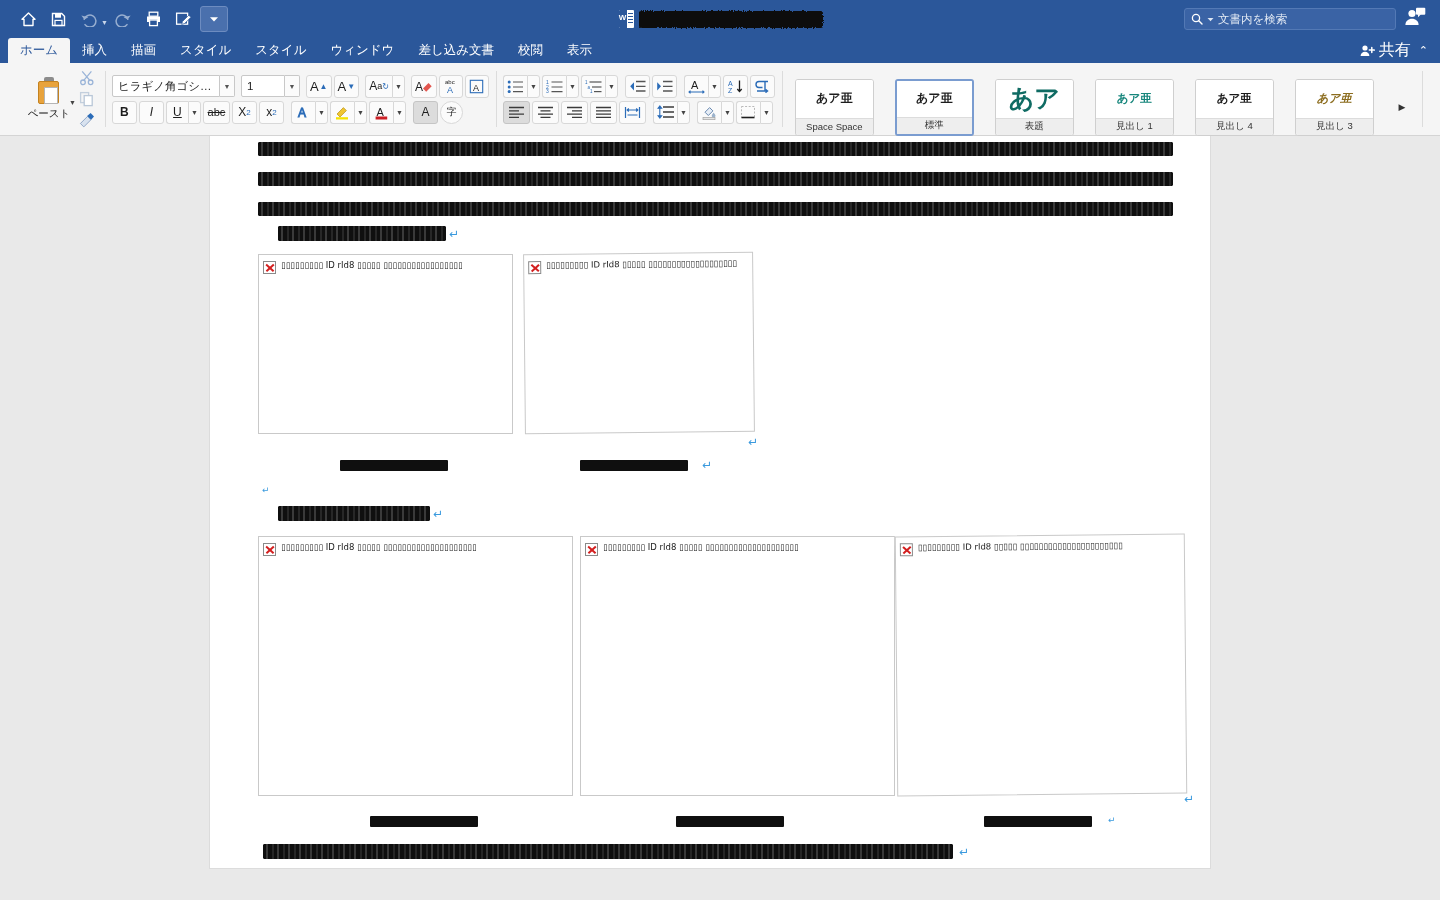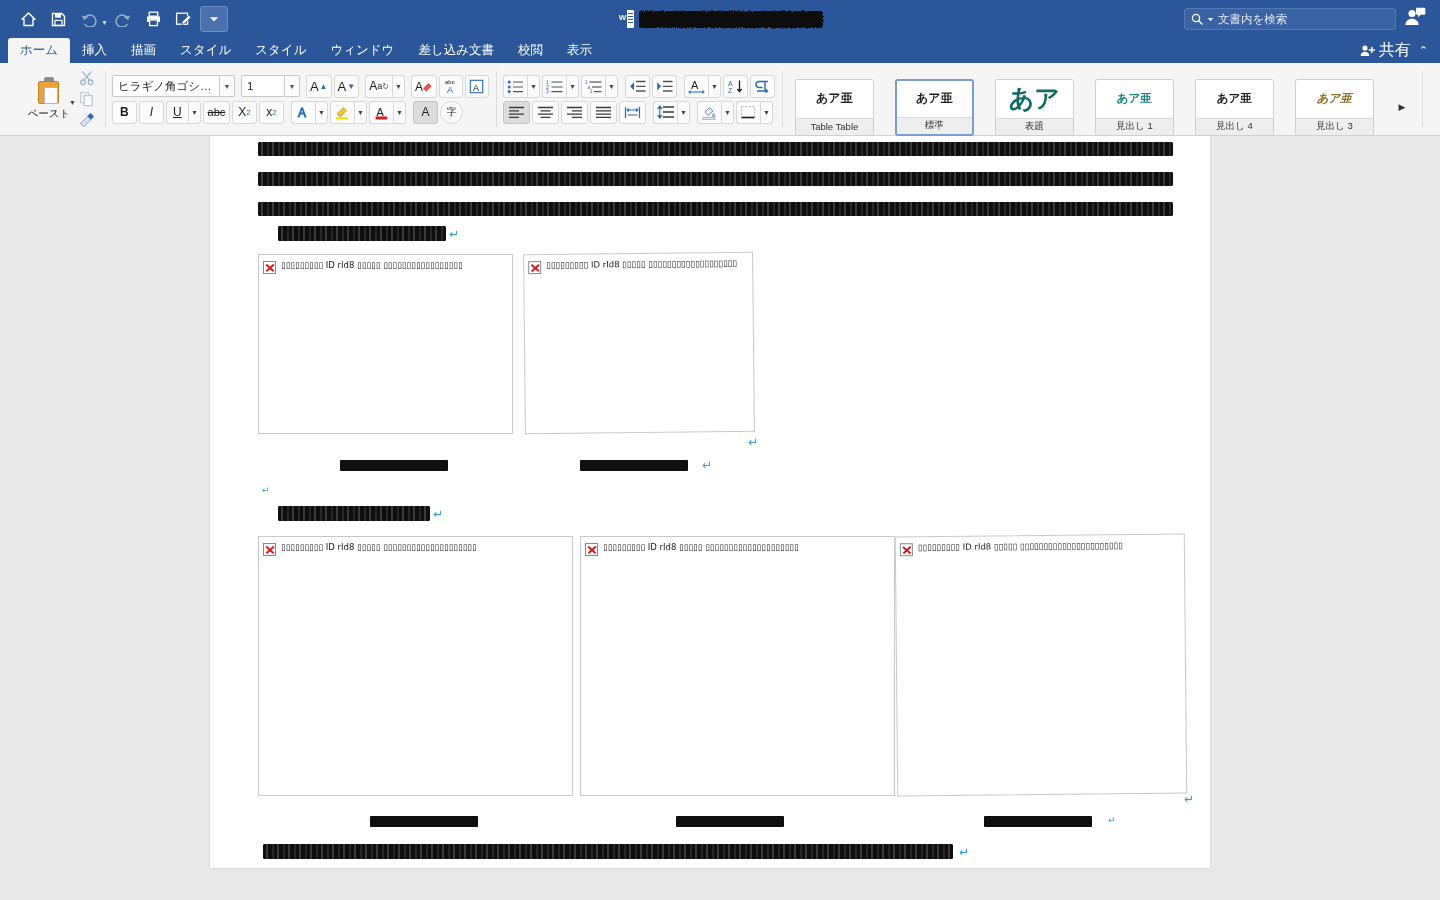--- a/index.html
+++ b/index.html
@@ -717,21 +717,21 @@
           <div class="caretbtn">▼</div>
         </div>
       </div>
     </div>
   </div>
 
   <div class="rgroup">
     <div class="styles-gallery">
       <div class="style-card">
         <div class="style-prev">あア亜</div>
-        <div class="style-name">Table Table</div>
+        <div class="style-name">Space Space</div>
       </div>
       <div class="style-card sel">
         <div class="style-prev">あア亜</div>
         <div class="style-name">標準</div>
       </div>
       <div class="style-card">
         <div class="style-prev big">あア</div>
         <div class="style-name">表題</div>
       </div>
       <div class="style-card">

